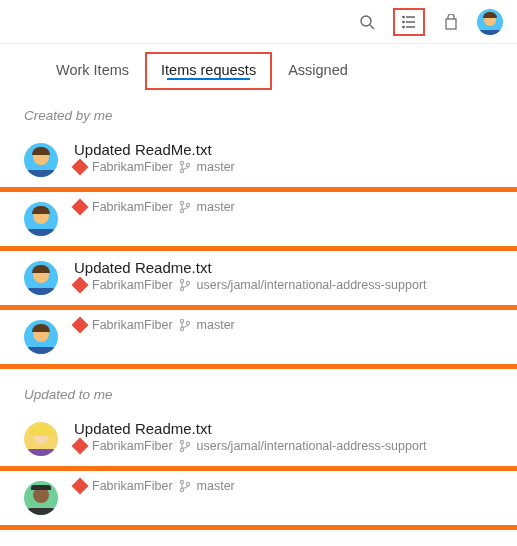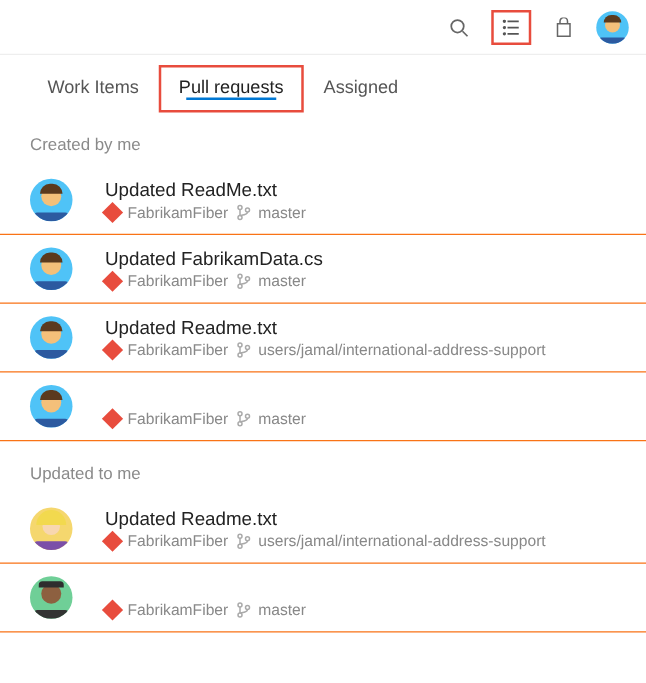--- a/index.html
+++ b/index.html
@@ -46,21 +46,21 @@
       content: ""; position: absolute; width: 22px; height: 5px;
       background: #2c5aa0; bottom: 0; left: 2px; border-radius: 2px 2px 0 0;
     }
     .avatar-top .hair {
       position: absolute; width: 14px; height: 6px; background: #5b3a1e;
       top: 3px; left: 6px; border-radius: 6px 6px 0 0; z-index: 2;
     }
 
     .tabs {
       display: flex;
-      padding: 8px 0 0 22px;
+      padding: 8px 0 0 40px;
       gap: 0;
     }
     .tab {
       padding: 10px 16px 10px 16px;
       cursor: pointer;
       color: #555;
       font-size: 14.5px;
     }
     .tab.highlighted {
       border: 2px solid #e84c3d;
@@ -69,28 +69,29 @@
     .tab.active { color: #222; }
     .tab-underline {
       height: 2px; background: #0078d4;
       margin: 0 6px;
     }
 
     .section-header {
       padding: 18px 24px 10px 24px;
       color: #8a8a8a;
       font-size: 13.5px;
+      font-style: italic;
     }
     .list { }
     .row {
       display: flex;
-      align-items: flex-end;
+      align-items: flex-start;
       padding: 8px 24px 10px 24px;
-      border-bottom: 1px solid #f97316;
-      gap: 26px;
+      border-bottom: 5px solid #f97316;
+      gap: 16px;
     }
     .row-avatar {
       width: 34px; height: 34px; border-radius: 50%;
       position: relative; overflow: hidden; flex-shrink: 0;
       margin-top: 2px;
     }
     .row-avatar.blue { background: #4fc3f7; }
     .row-avatar.blue::before {
       content: ""; position: absolute; width: 16px; height: 16px;
       background: #f4c07a; border-radius: 50%; top: 6px; left: 9px;
@@ -180,21 +181,21 @@
   <div class="avatar-top">
       <div class="hair"></div>
     </div>
 </div>
 
 <div class="tabs" id="tabs">
     <div class="tab">
       <div>Work Items</div>
     </div>
     <div class="tab active highlighted">
-      <div>Pull requests</div>
+      <div>Items requests</div>
       <div class="tab-underline"></div>
     </div>
     <div class="tab">
       <div>Assigned</div>
     </div>
   </div>
 
 <div id="sections">
     <div class="section-header">Created by me</div>
     <div class="list">
@@ -218,21 +219,20 @@
             </span>
             <span>master</span>
           </div>
         </div>
       </div>
       <div class="row">
         <div class="row-avatar blue">
           <div class="hair"></div>
         </div>
         <div class="row-body">
-          <div class="row-title">Updated FabrikamData.cs</div>
           <div class="row-meta">
             <div class="repo-icon"></div>
             <span>FabrikamFiber</span>
             <span class="branch-icon">
               <svg width="12" height="14" viewBox="0 0 12 14" fill="none" stroke="#aaa" stroke-width="1.2">
                 <circle cx="3" cy="3" r="1.6"></circle>
                 <circle cx="3" cy="11" r="1.6"></circle>
                 <circle cx="9" cy="5" r="1.6"></circle>
                 <path d="M3 4.6 V9.4"></path>
                 <path d="M9 6.6 C9 9 5 9 3 9.4"></path>

